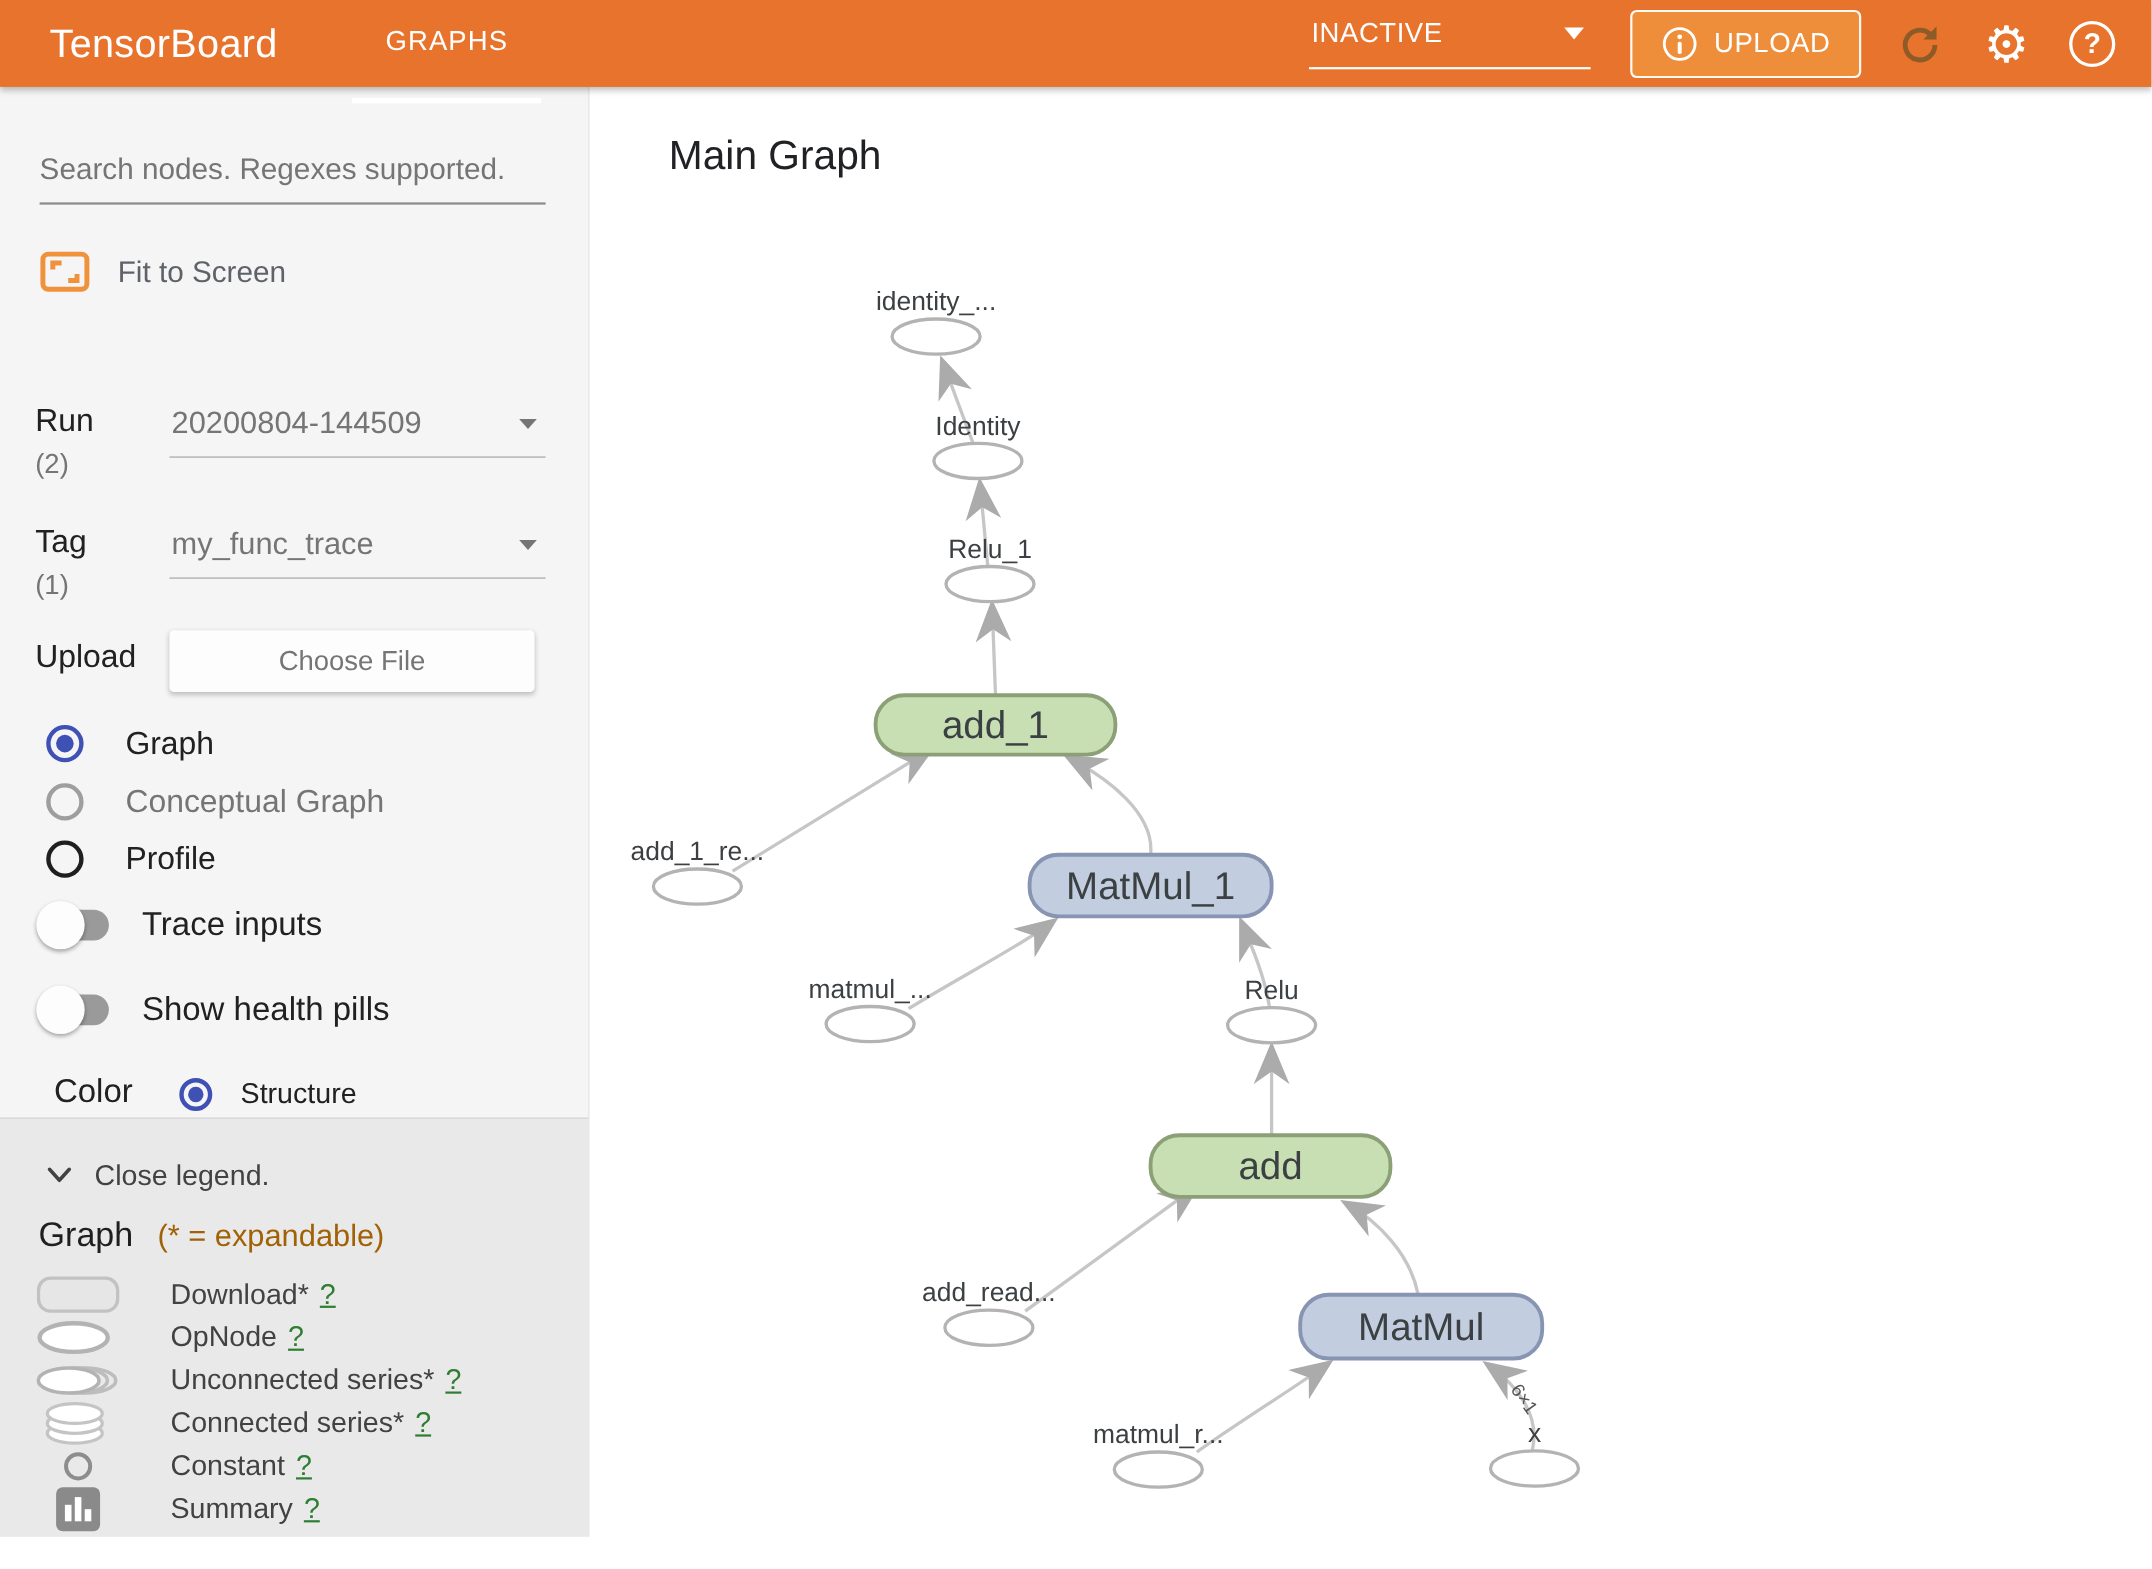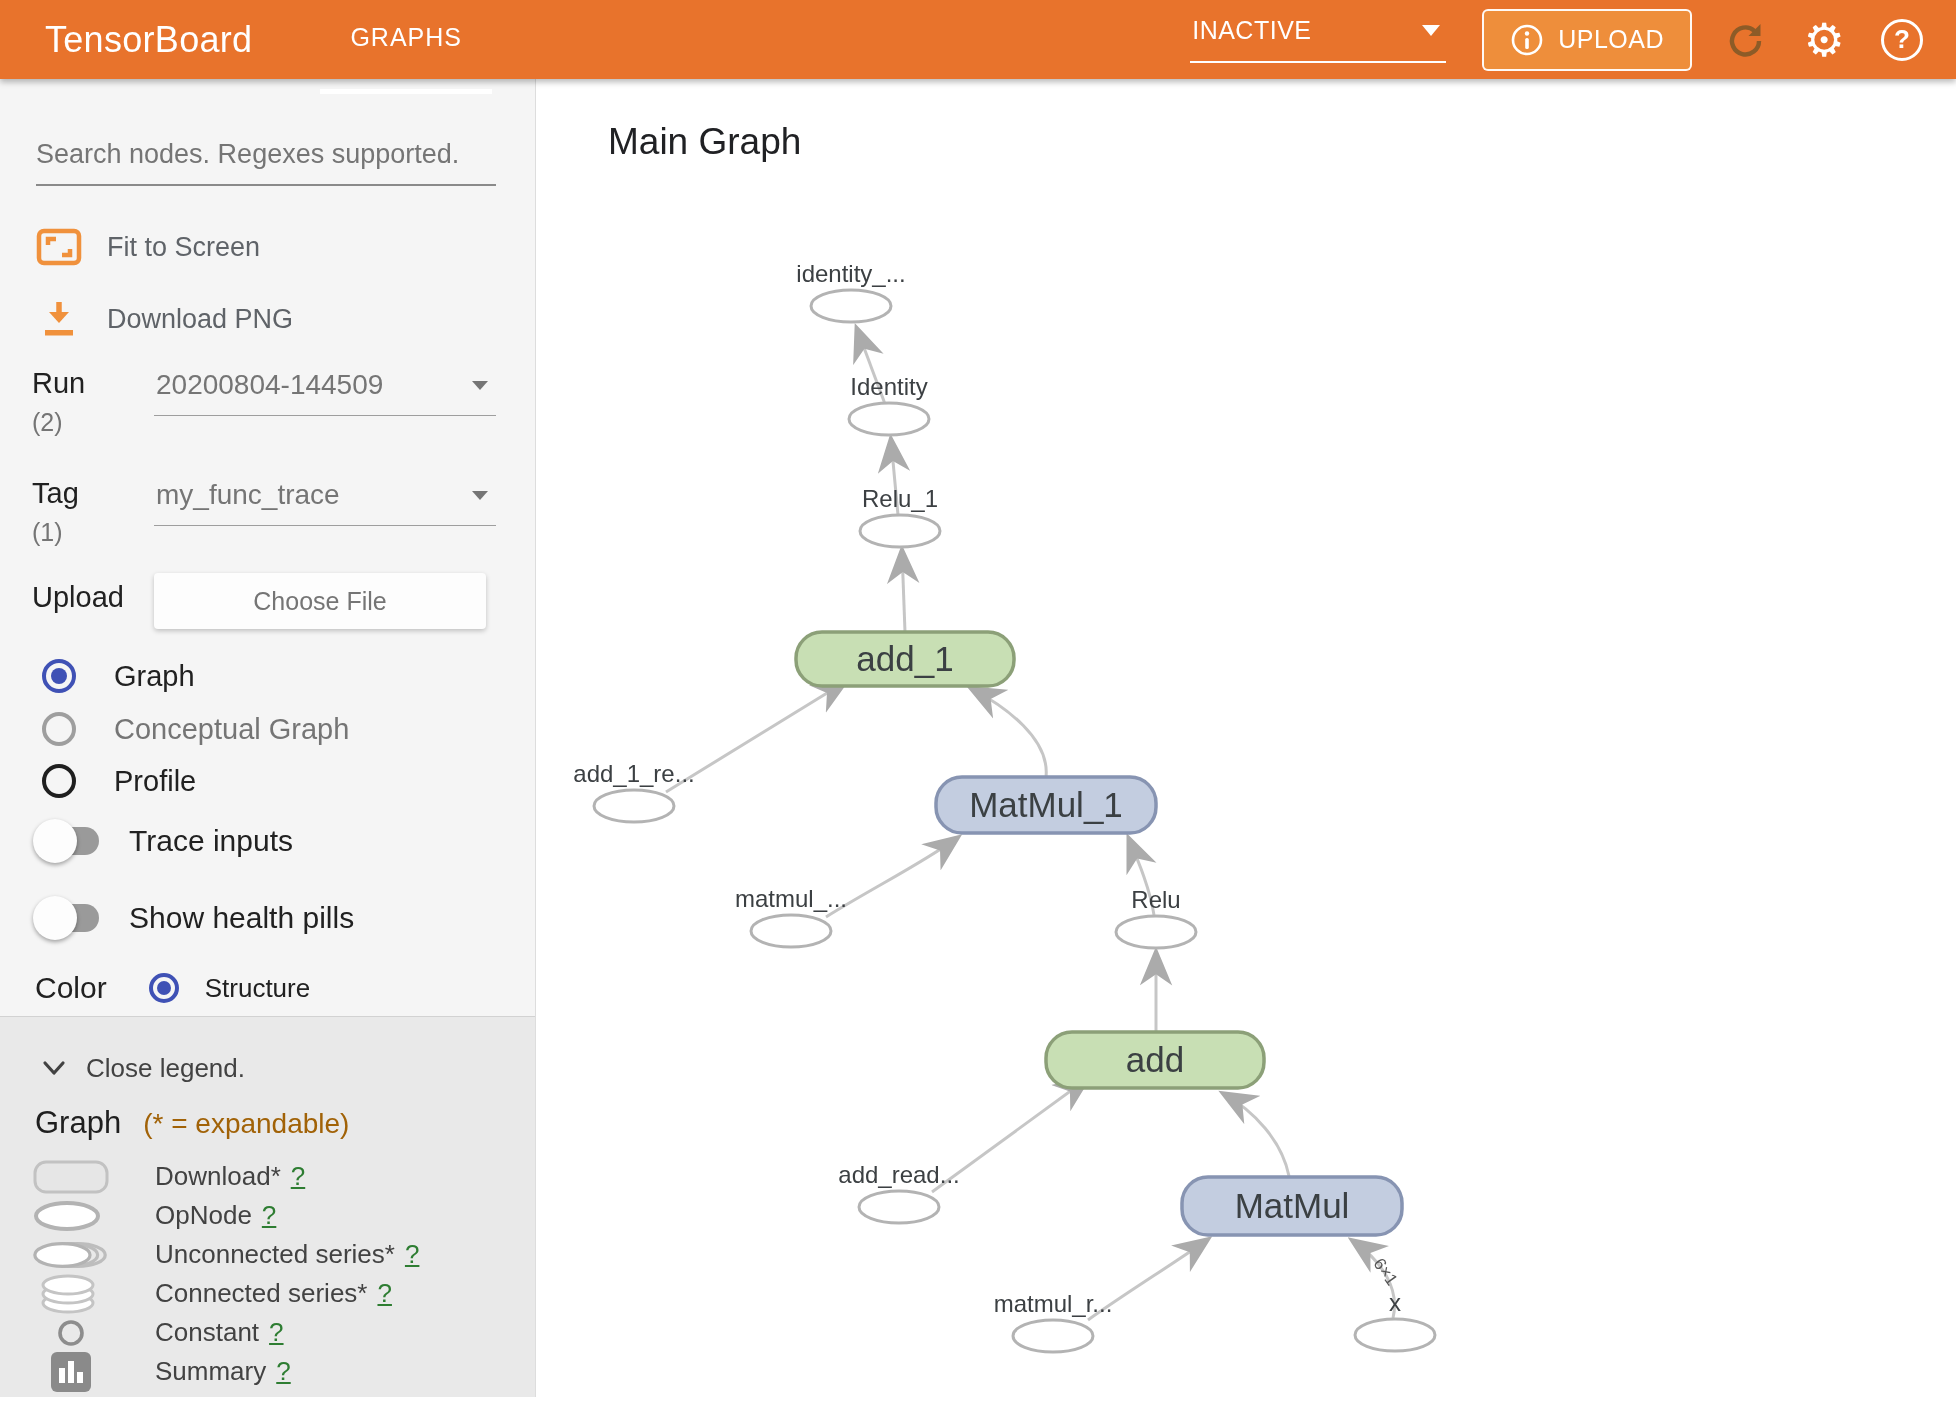--- a/index.html
+++ b/index.html
@@ -65,21 +65,21 @@
   .radio-row .rlbl { font-size:29px; color:#212121; }
   .radio-row .rlbl.muted { color:#757575; }
 
   .toggle-row { position:absolute; left:33px; display:flex; align-items:center; height:48px; cursor:pointer; }
   .toggle { position:relative; width:66px; height:32px; }
   .toggle .track { position:absolute; left:8px; top:2px; width:58px; height:28px; border-radius:14px; background:#9a9a9a; }
   .toggle .thumb { position:absolute; left:0; top:-6px; width:44px; height:44px; border-radius:50%;
                    background:#fdfdfd; box-shadow:0 2px 4px rgba(0,0,0,.35); }
   .toggle-row .tlbl { margin-left:30px; font-size:30px; color:#212121; }
 
-  .color-row { position:absolute; left:35px; display:flex; align-items:center; height:44px; }
+  .color-row { position:absolute; left:49px; display:flex; align-items:flex-end; height:44px; }
   .color-row .clbl { font-size:30px; color:#212121; }
   .radio-sm { width:30px; height:30px; border:4px solid #3f51b5; border-radius:50%; position:relative; margin-left:42px; cursor:pointer; }
   .radio-sm::after { content:""; position:absolute; left:4px; top:4px; width:14px; height:14px; border-radius:50%; background:#3f51b5; }
   .color-row .copt { margin-left:26px; font-size:26px; color:#212121; }
 
   .legend { position:absolute; top:937px; left:0; right:0; bottom:0; background:#e9e9e9; border-top:1px solid #d2d2d2; }
   .legend-close { position:absolute; top:36px; left:40px; display:flex; align-items:center; gap:18px;
                   font-size:26px; color:#424242; cursor:pointer; }
   .legend-title-row { position:absolute; top:88px; left:35px; display:flex; align-items:baseline; gap:22px; }
   .legend-title-row .gt { font-size:31px; color:#1f1f1f; font-weight:500; }
@@ -149,28 +149,20 @@
 
     <div class="tool-row" style="top:140px;">
       <svg width="46" height="46" viewBox="0 0 46 46">
         <rect x="3" y="7" width="40" height="32" rx="5" fill="none" stroke="#f0913c" stroke-width="4.5"></rect>
         <path d="M12 21 v-6 h8" fill="none" stroke="#f0913c" stroke-width="4.5"></path>
         <path d="M34 25 v6 h-8" fill="none" stroke="#f0913c" stroke-width="4.5"></path>
       </svg>
       <span class="lbl">Fit to Screen</span>
     </div>
 
-    <div class="tool-row" style="top:212px;">
-      <svg width="46" height="46" viewBox="0 0 46 46">
-        <path d="M23 6 v18" stroke="#f0913c" stroke-width="5.5" fill="none"></path>
-        <path d="M13 16 l10 11 10 -11 z" fill="#f0913c"></path>
-        <rect x="9" y="34" width="28" height="5.5" fill="#f0913c"></rect>
-      </svg>
-      <span class="lbl">Download PNG</span>
-    </div>
 
     <div class="field" style="top:288px;">
       <div class="flabel">Run</div>
       <div class="fcount">(2)</div>
       <div class="select-ctl">
         <span class="sval">20200804-144509</span>
         <span class="caret-gray"></span>
       </div>
     </div>
 

